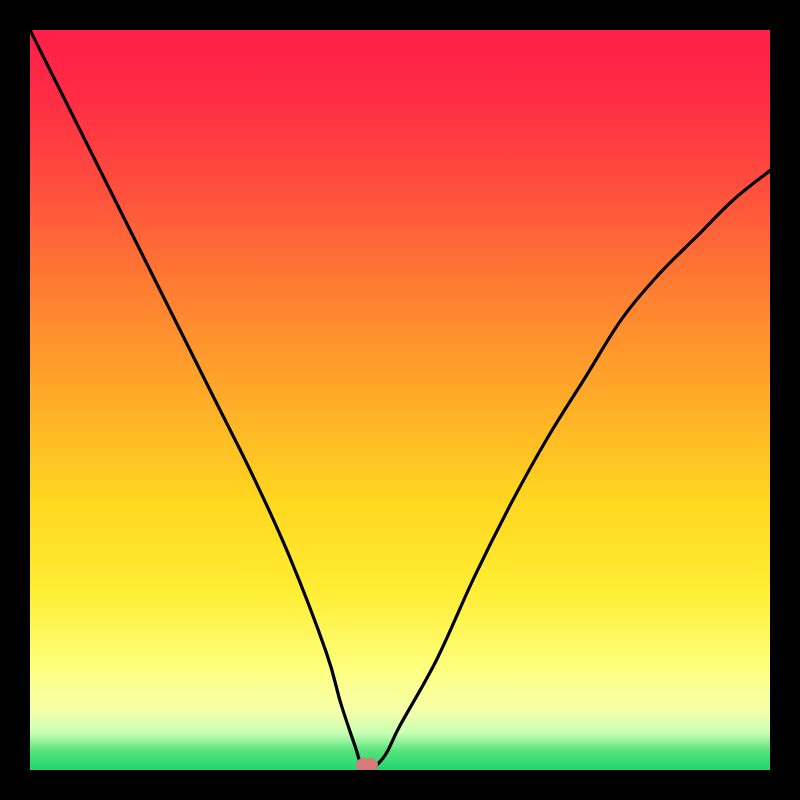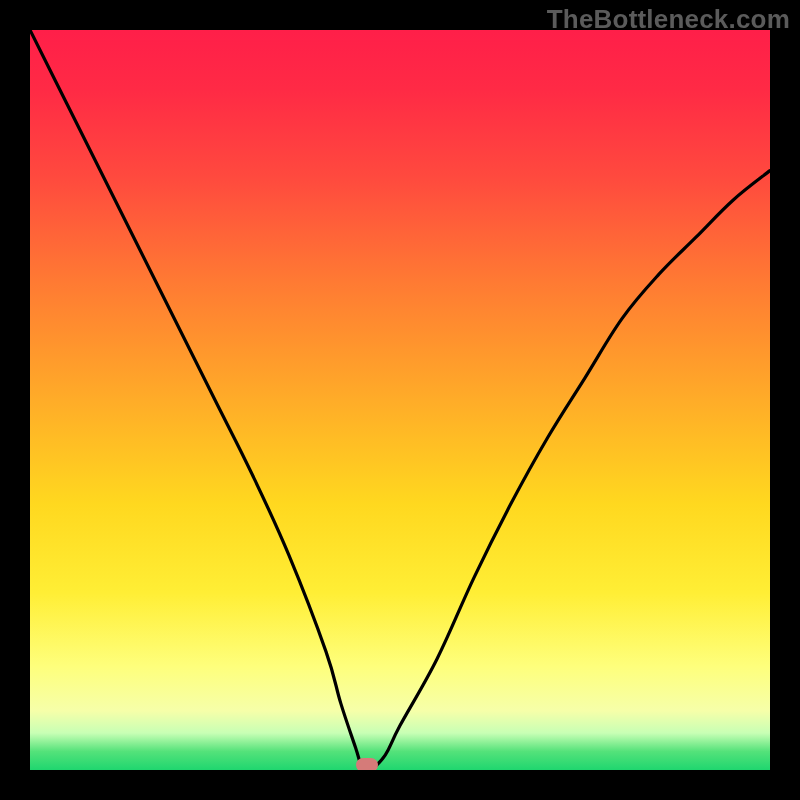--- a/index.html
+++ b/index.html
@@ -67,21 +67,20 @@
     border-radius: 7px;
     background: #d57b79;
     z-index: 3;
     transform: translate(-50%, -50%);
   }
 </style>
 </head>
 <body>
 
 <div class="frame">
-  <div class="watermark">TheBottleneck.com</div>
   <div class="plot">
     <div class="gradient"></div>
     <svg class="curve" viewBox="0 0 740 740" preserveAspectRatio="none">
       <path id="curve-path" fill="none" stroke="#000" stroke-width="3.2" stroke-linecap="round" d="M 0.00 0.00 C 6.66 13.32, 23.68 47.36, 37.00 74.00 C 50.32 100.64, 60.68 121.36, 74.00 148.00 C 87.32 174.64, 97.68 195.36, 111.00 222.00 C 124.32 248.64, 134.68 269.36, 148.00 296.00 C 161.32 322.64, 171.68 343.36, 185.00 370.00 C 198.32 396.64, 208.68 416.03, 222.00 444.00 C 235.32 471.97, 245.68 493.43, 259.00 525.40 C 272.32 557.37, 286.68 594.96, 296.00 621.60 C 305.32 648.24, 305.47 656.08, 310.80 673.40 C 316.13 690.72, 321.60 705.81, 325.60 717.80 C 329.60 729.79, 330.34 736.00, 333.00 740.00 C 335.66 744.00, 336.40 742.66, 340.40 740.00 C 344.40 737.34, 349.87 733.19, 355.20 725.20 C 360.53 717.21, 360.68 712.92, 370.00 695.60 C 379.32 678.28, 393.68 655.64, 407.00 629.00 C 420.32 602.36, 430.68 575.57, 444.00 547.60 C 457.32 519.63, 467.68 498.91, 481.00 473.60 C 494.32 448.29, 504.68 429.64, 518.00 407.00 C 531.32 384.36, 541.68 369.11, 555.00 347.80 C 568.32 326.49, 578.68 307.25, 592.00 288.60 C 605.32 269.95, 615.68 258.85, 629.00 244.20 C 642.32 229.55, 652.68 220.52, 666.00 207.20 C 679.32 193.88, 689.68 182.19, 703.00 170.20 C 716.32 158.21, 733.34 145.93, 740.00 140.60"></path>
     </svg>
     <div id="marker" class="marker" style="left: 336.7px; top: 735px;"></div>
   </div>
 </div>
 
 </body></html>

